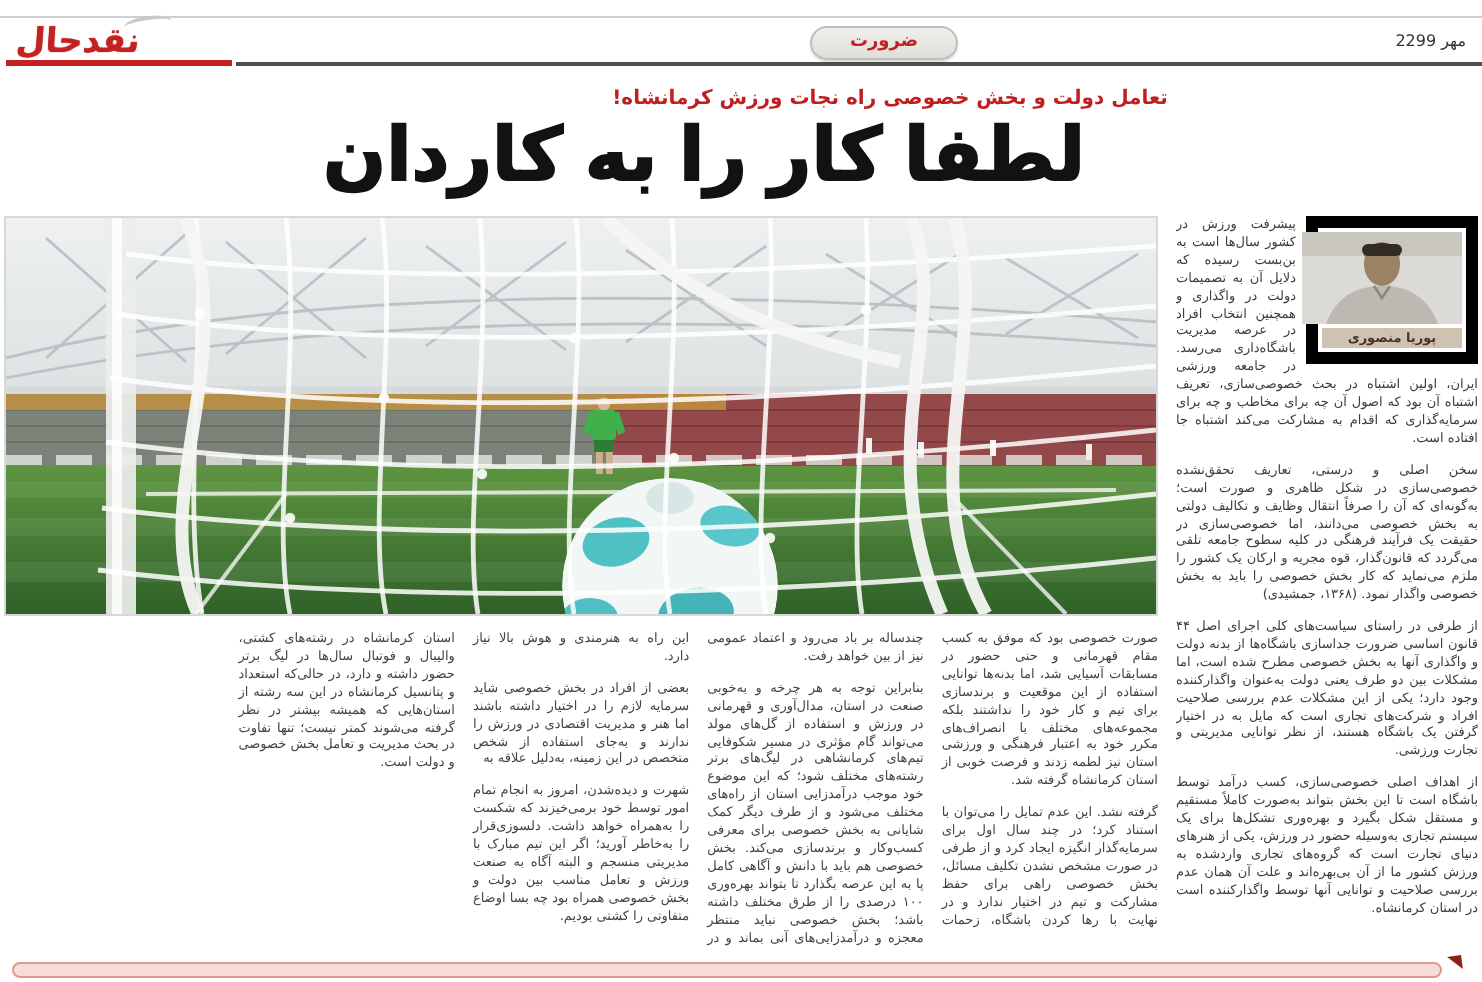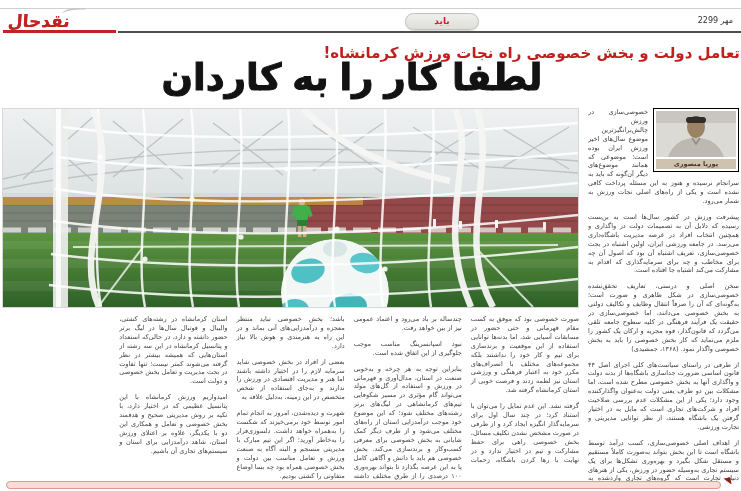--- a/index.html
+++ b/index.html
@@ -15,35 +15,35 @@
           border-top:2px solid #c9c9c9; border-radius:50%; transform:rotate(-8deg); }
   .logo-underline { position:absolute; left:3px; top:30px; width:113px; height:3px; background:#c32222; }
   .header-rule { position:absolute; left:118px; top:31px; width:623px; height:2px; background:#4e4e4e; }
   .section-tab { position:absolute; left:405px; top:13px; width:74px; height:17px; border-radius:9px;
           background:linear-gradient(#efefec,#dededa); border:1px solid #c0c0ba;
           color:#c32222; font-size:9px; font-weight:bold; text-align:center; line-height:15px;
           box-shadow:0 1px 1px rgba(0,0,0,0.15); }
   .issue-date { position:absolute; right:8px; top:16px; font-size:8px; color:#333; direction:rtl; }
 
   
-  .kicker { position:absolute; left:150px; top:44px; width:590px; text-align:right;
-          color:#c11f1f; font-size:15px; font-weight:bold; letter-spacing:-0.3px; direction:rtl; }
+  .kicker { position:absolute; left:150px; top:44px; width:590px; text-align:center;
+          color:#c11f1f; font-size:10px; font-weight:bold; letter-spacing:-0.3px; direction:rtl; }
   .headline { position:absolute; left:88px; top:54px; width:528px; text-align:center;
           color:#121212; font-size:37px; font-weight:bold; direction:rtl;
           letter-spacing:-1px; word-spacing:-2px; -webkit-text-stroke:1px #121212; line-height:48px; }
 
   
   .main-photo { position:absolute; left:2px; top:108px; width:577px; height:200px;
           border:1px solid #d8d8d8; background:#e8ebec; }
   .main-photo svg { display:block; }
 
   
   .author-col { position:absolute; left:588px; top:108px; width:151px; height:373px; overflow:hidden;
           direction:rtl; font-size:6.5px; line-height:8.9px; color:#3d3d3d; text-align:justify; }
-  .bio-box { float:right; width:86px; margin:0 0 4px 5px; border:1px solid #000000; background:#fff; padding:2px; }
+  .bio-box { float:right; width:86px; margin:0 0 4px 5px; border:6px solid #000000; background:#fff; padding:2px; }
   .bio-photo { width:80px; height:46px; display:block; }
   .bio-caption { display:block; margin-top:2px; background:#cec2b0; color:#4a3322;
           font-size:6.5px; font-weight:bold; text-align:center; line-height:10px; }
   .para { margin:0 0 7px; }
 
   
   .bottom-cols { position:absolute; left:2px; top:315px; width:577px; height:166px; overflow:hidden;
           direction:rtl; column-count:5; column-gap:9px; column-fill:auto;
           font-size:6.5px; line-height:8.9px; color:#444; text-align:justify; }
 
@@ -56,21 +56,21 @@
 </head>
 <body>
 
 <div class="page">
 
   <div class="top-hairline"></div>
   <div class="logo">نقدحال</div>
   <div class="logo-ornament"></div>
   <div class="logo-underline"></div>
   <div class="header-rule"></div>
-  <div class="section-tab">باید</div>
+  <div class="section-tab">ضرورت</div>
   <div class="issue-date">مهر 2299</div>
 
   <div class="kicker">تعامل دولت و بخش خصوصی راه نجات ورزش کرمانشاه!</div>
   <div class="headline">لطفا کار را به کاردان بسپارید!</div>
 
   <div class="main-photo">
     <svg width="575" height="198" viewBox="0 0 575 198" xmlns="http://www.w3.org/2000/svg">
       <defs>
         <linearGradient id="sky" x1="0" y1="0" x2="0" y2="1">
           <stop offset="0" stop-color="#eef0f1"></stop>
@@ -203,35 +203,32 @@
         <rect width="80" height="12" fill="#c9c6c0"></rect>
         <ellipse cx="40" cy="16" rx="9" ry="11" fill="#9b8264"></ellipse>
         <path d="M31,13 C31,6 49,6 49,13 L49,10 C46,4 34,4 31,10 Z" fill="#332c26"></path>
         <rect x="30" y="6" width="20" height="6" rx="3" fill="#332c26"></rect>
         <path d="M12,46 C18,30 30,27 40,27 C50,27 62,30 68,46 Z" fill="#bdb9b2"></path>
         <path d="M36,27 L40,33 L44,27" fill="none" stroke="#8d8981" stroke-width="1.4"></path>
       </svg>
       <span class="bio-caption">پوریا منصوری</span>
     </div>
     <div>
-        <p class="para">خصوصی‌سازی در ورزش چالش‌برانگیزترین موضوع سال‌های اخیر ورزش ایران بوده است؛ موضوعی که همانند موضوع‌های دیگر آن‌گونه که باید به سرانجام نرسیده و هنوز به این مسئله پرداخت کافی نشده است و یکی از راه‌های اصلی نجات ورزش به شمار می‌رود.</p>
         <p class="para">پیشرفت ورزش در کشور سال‌ها است به بن‌بست رسیده که دلایل آن به تصمیمات دولت در واگذاری و همچنین انتخاب افراد در عرصه مدیریت باشگاه‌داری می‌رسد. در جامعه ورزشی ایران، اولین اشتباه در بحث خصوصی‌سازی، تعریف اشتباه آن بود که اصول آن چه برای مخاطب و چه برای سرمایه‌گذاری که اقدام به مشارکت می‌کند اشتباه جا افتاده است.</p>
         <p class="para">سخن اصلی و درستی، تعاریف تحقق‌نشده خصوصی‌سازی در شکل ظاهری و صورت است؛ به‌گونه‌ای که آن را صرفاً انتقال وظایف و تکالیف دولتی به بخش خصوصی می‌دانند، اما خصوصی‌سازی در حقیقت یک فرآیند فرهنگی در کلیه سطوح جامعه تلقی می‌گردد که قانون‌گذار، قوه مجریه و ارکان یک کشور را ملزم می‌نماید که کار بخش خصوصی را باید به بخش خصوصی واگذار نمود. (۱۳۶۸، جمشیدی)</p>
         <p class="para">از طرفی در راستای سیاست‌های کلی اجرای اصل ۴۴ قانون اساسی ضرورت جداسازی باشگاه‌ها از بدنه دولت و واگذاری آنها به بخش خصوصی مطرح شده است، اما مشکلات بین دو طرف یعنی دولت به‌عنوان واگذارکننده وجود دارد؛ یکی از این مشکلات عدم بررسی صلاحیت افراد و شرکت‌های تجاری است که مایل به در اختیار گرفتن یک باشگاه هستند، از نظر توانایی مدیریتی و تجارت ورزشی.</p>
         <p class="para">از اهداف اصلی خصوصی‌سازی، کسب درآمد توسط باشگاه است تا این بخش بتواند به‌صورت کاملاً مستقیم و مستقل شکل بگیرد و بهره‌وری تشکل‌ها برای یک سیستم تجاری به‌وسیله حضور در ورزش، یکی از هنرهای دنیای تجارت است که گروه‌های تجاری واردشده به ورزش کشور ما از آن بی‌بهره‌اند و علت آن همان عدم بررسی صلاحیت و توانایی آنها توسط واگذارکننده است در استان کرمانشاه.</p>
       </div>
   </div>
 
   <div class="bottom-cols">
       <p class="para">صورت خصوصی بود که موفق به کسب مقام قهرمانی و حتی حضور در مسابقات آسیایی شد، اما بدنه‌ها توانایی استفاده از این موقعیت و برندسازی برای تیم و کار خود را نداشتند بلکه مجموعه‌های مختلف با انصراف‌های مکرر خود به اعتبار فرهنگی و ورزشی استان نیز لطمه زدند و فرصت خوبی از استان کرمانشاه گرفته شد.</p>
       <p class="para">گرفته نشد. این عدم تمایل را می‌توان با استناد کرد؛ در چند سال اول برای سرمایه‌گذار انگیزه ایجاد کرد و از طرفی در صورت مشخص نشدن تکلیف مسائل، بخش خصوصی راهی برای حفظ مشارکت و تیم در اختیار ندارد و در نهایت با رها کردن باشگاه، زحمات چندساله بر باد می‌رود و اعتماد عمومی نیز از بین خواهد رفت.</p>
-      <p class="para">نبود اسپانسرینگ مناسب موجب جلوگیری از این اتفاق شده است.</p>
       <p class="para">بنابراین توجه به هر چرخه و به‌خوبی صنعت در استان، مدال‌آوری و قهرمانی در ورزش و استفاده از گل‌های مولد می‌تواند گام مؤثری در مسیر شکوفایی تیم‌های کرمانشاهی در لیگ‌های برتر رشته‌های مختلف شود؛ که این موضوع خود موجب درآمدزایی استان از راه‌های مختلف می‌شود و از طرف دیگر کمک شایانی به بخش خصوصی برای معرفی کسب‌وکار و برندسازی می‌کند. بخش خصوصی هم باید با دانش و آگاهی کامل پا به این عرصه بگذارد تا بتواند بهره‌وری ۱۰۰ درصدی را از طرق مختلف داشته باشد؛ بخش خصوصی نباید منتظر معجزه و درآمدزایی‌های آنی بماند و در این راه به هنرمندی و هوش بالا نیاز دارد.</p>
       <p class="para">بعضی از افراد در بخش خصوصی شاید سرمایه لازم را در اختیار داشته باشند اما هنر و مدیریت اقتصادی در ورزش را ندارند و به‌جای استفاده از شخص متخصص در این زمینه، به‌دلیل علاقه به</p>
       <p class="para">شهرت و دیده‌شدن، امروز به انجام تمام امور توسط خود برمی‌خیزند که شکست را به‌همراه خواهد داشت. دلسوزی‌قرار را به‌خاطر آورید؛ اگر این تیم مبارک با مدیریتی منسجم و البته آگاه به صنعت ورزش و تعامل مناسب بین دولت و بخش خصوصی همراه بود چه بسا اوضاع متفاوتی را کشتی بودیم.</p>
       <p class="para">استان کرمانشاه در رشته‌های کشتی، والیبال و فوتبال سال‌ها در لیگ برتر حضور داشته و دارد، در حالی‌که استعداد و پتانسیل کرمانشاه در این سه رشته از استان‌هایی که همیشه بیشتر در نظر گرفته می‌شوند کمتر نیست؛ تنها تفاوت در بحث مدیریت و تعامل بخش خصوصی و دولت است.</p>
-      <p class="para">امیدواریم ورزش کرمانشاه با این پتانسیل عظیمی که در اختیار دارد، با تکیه بر روش مدیریتی صحیح و هدفمند بخش خصوصی و تعامل و همکاری این دو با یکدیگر، علاوه بر اعتلای ورزش استان، شاهد درآمدزایی برای استان و سیستم‌های تجاری آن باشیم.</p>
     </div>
 
   <div class="footer-bar"></div>
   <div class="footer-arrow"></div>
 
 </div>
 
 </body></html>

